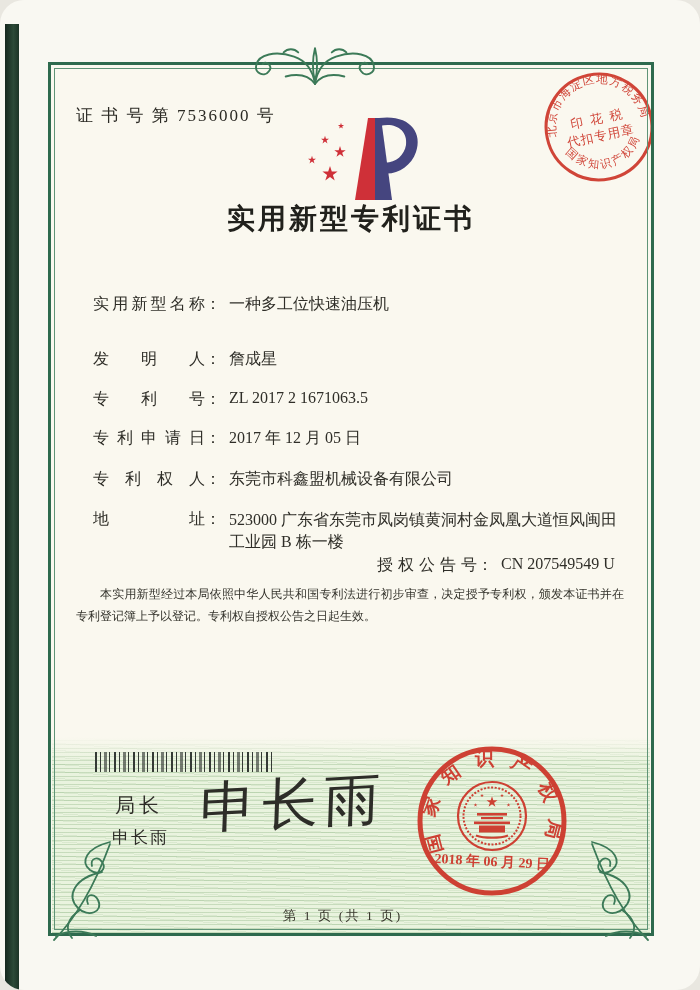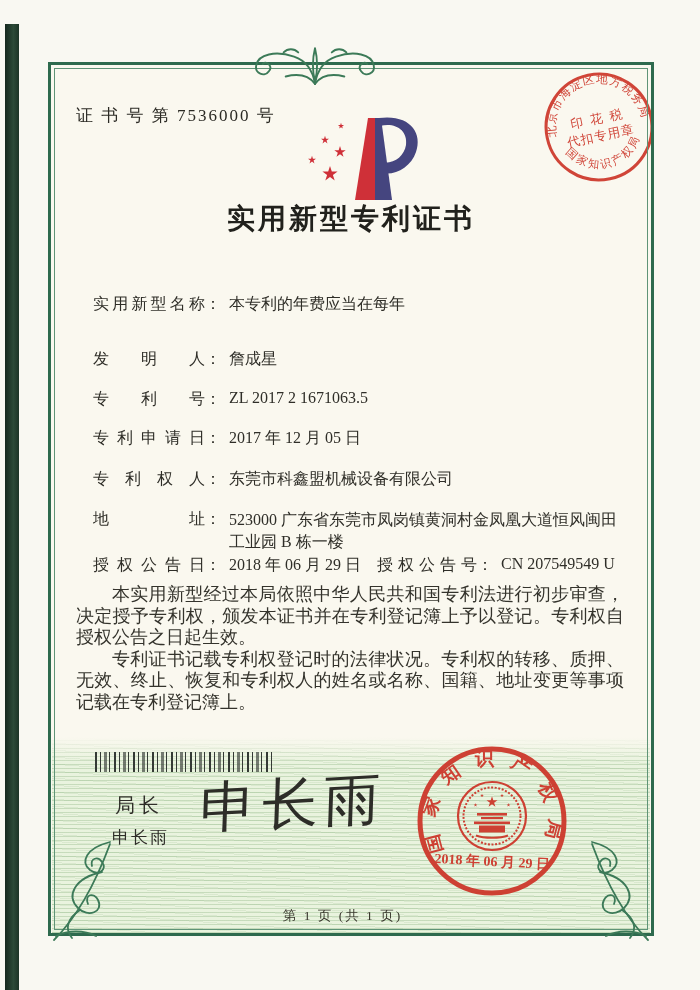--- a/index.html
+++ b/index.html
@@ -1,20 +1,21 @@
 <!DOCTYPE html>
 <html><head>
 <meta charset="utf-8">
 <style>
   html,body{margin:0;padding:0;background:#e9e7e0;}
   .page{
     position:relative;width:700px;height:990px;margin:0 auto;
     background:#f9f8f2;overflow:hidden;
     font-family:"Liberation Serif","DejaVu Serif",serif;
     color:#2f2e29;
+    border-radius:24px;
   }
   
   .edge-strip{position:absolute;left:5px;top:24px;width:14px;height:966px;
     background:linear-gradient(90deg,#16281e,#2c4a38 60%,#1d3427);z-index:3;}
   
   .paper{position:absolute;left:48px;top:62px;width:606px;height:874px;background:#faf8ef;z-index:1;}
   
   .frame{position:absolute;left:48px;top:62px;width:606px;height:874px;
     border:3px solid #2e6a4e;box-sizing:border-box;z-index:7;pointer-events:none;}
   .frame-inner{position:absolute;inset:3px;border:1px solid #5f9477;}
@@ -34,21 +35,21 @@
   .title{position:absolute;left:48px;top:200px;width:606px;margin:0;text-align:center;
     font-size:28px;font-weight:700;letter-spacing:3px;color:#21211c;z-index:6;}
   .row{position:absolute;left:93px;font-size:16px;z-index:6;white-space:nowrap;color:#2f2e28;}
   .flabel{display:inline-block;width:112px;text-align:justify;text-align-last:justify;vertical-align:top;}
   .fcolon{display:inline-block;margin:0 8px 0 0;vertical-align:top;}
   .fvalue{display:inline-block;vertical-align:top;}
   .addr-val{white-space:normal;width:400px;line-height:22px;}
   .row-right{left:377px;}
   .row-right .flabel{width:100px;}
   .paras{position:absolute;left:76px;top:584px;width:548px;z-index:6;
-    font-size:18px;line-height:21.5px;text-align:justify;color:#34332c;}
+    font-size:12px;line-height:21.5px;text-align:justify;color:#34332c;}
   .paras p{margin:0;text-indent:2em;}
   .barcode{position:absolute;left:95px;top:752px;width:178px;height:20px;z-index:6;
     background:
      repeating-linear-gradient(90deg,
        #343a35 0 2px, rgba(0,0,0,0) 2px 5px,
        #343a35 5px 6px, rgba(0,0,0,0) 6px 9px,
        rgba(52,58,53,.65) 9px 12px, rgba(0,0,0,0) 12px 14px,
        #343a35 14px 15px, rgba(0,0,0,0) 15px 19px);}
   .sig-post{position:absolute;left:115px;top:792px;font-size:20px;letter-spacing:4px;z-index:6;}
   .sig-name{position:absolute;left:112px;top:826px;font-size:17px;letter-spacing:2px;z-index:6;}
@@ -133,47 +134,43 @@
     <text font-size="11" letter-spacing="2" class="seal-red">
       <textPath href="#taxBottom" startOffset="50%" text-anchor="middle">国家知识产权局</textPath>
     </text>
     <text x="58" y="54" text-anchor="middle" font-size="12.5" letter-spacing="2" class="seal-red">印 花 税</text>
     <text x="58" y="71" text-anchor="middle" font-size="12.5" letter-spacing="1" class="seal-red">代扣专用章</text>
   </svg>
 
   <h1 class="title">实用新型专利证书</h1>
 
   <div class="row" style="top:294px;">
-    <span class="flabel">实用新型名称</span><span class="fcolon">：</span><span class="fvalue">本专利的年费应当在每年</span>
+    <span class="flabel">实用新型名称</span><span class="fcolon">：</span><span class="fvalue">一种多工位快速油压机</span>
   </div>
   <div class="row" style="top:349px;">
     <span class="flabel">发明人</span><span class="fcolon">：</span><span class="fvalue">詹成星</span>
   </div>
   <div class="row" style="top:389px;">
     <span class="flabel">专利号</span><span class="fcolon">：</span><span class="fvalue">ZL 2017 2 1671063.5</span>
   </div>
   <div class="row" style="top:428px;">
     <span class="flabel">专利申请日</span><span class="fcolon">：</span><span class="fvalue">2017 年 12 月 05 日</span>
   </div>
   <div class="row" style="top:469px;">
     <span class="flabel">专利权人</span><span class="fcolon">：</span><span class="fvalue">东莞市科鑫盟机械设备有限公司</span>
   </div>
   <div class="row" style="top:509px;">
     <span class="flabel">地址</span><span class="fcolon">：</span><span class="fvalue addr-val"><span>523000 广东省东莞市凤岗镇黄洞村金凤凰大道恒风闽田</span><br><span>工业园 B 栋一楼</span></span>
   </div>
-  <div class="row" style="top:555px;">
-    <span class="flabel">授权公告日</span><span class="fcolon">：</span><span class="fvalue">2018 年 06 月 29 日</span>
-  </div>
   <div class="row row-right" style="top:555px;">
     <span class="flabel">授权公告号</span><span class="fcolon">：</span><span class="fvalue">CN 207549549 U</span>
   </div>
 
   <div class="paras">
     <p>本实用新型经过本局依照中华人民共和国专利法进行初步审查，决定授予专利权，颁发本证书并在专利登记簿上予以登记。专利权自授权公告之日起生效。</p>
-    <p>专利证书记载专利权登记时的法律状况。专利权的转移、质押、无效、终止、恢复和专利权人的姓名或名称、国籍、地址变更等事项记载在专利登记簿上。</p>
   </div>
 
   <div class="barcode"></div>
 
   <div class="sig-post">局长</div>
   <div class="sig-name">申长雨</div>
   <div class="autograph">申长雨</div>
 
   <svg class="issuing-seal" width="158" height="158" viewBox="0 0 158 158">
     <defs>

